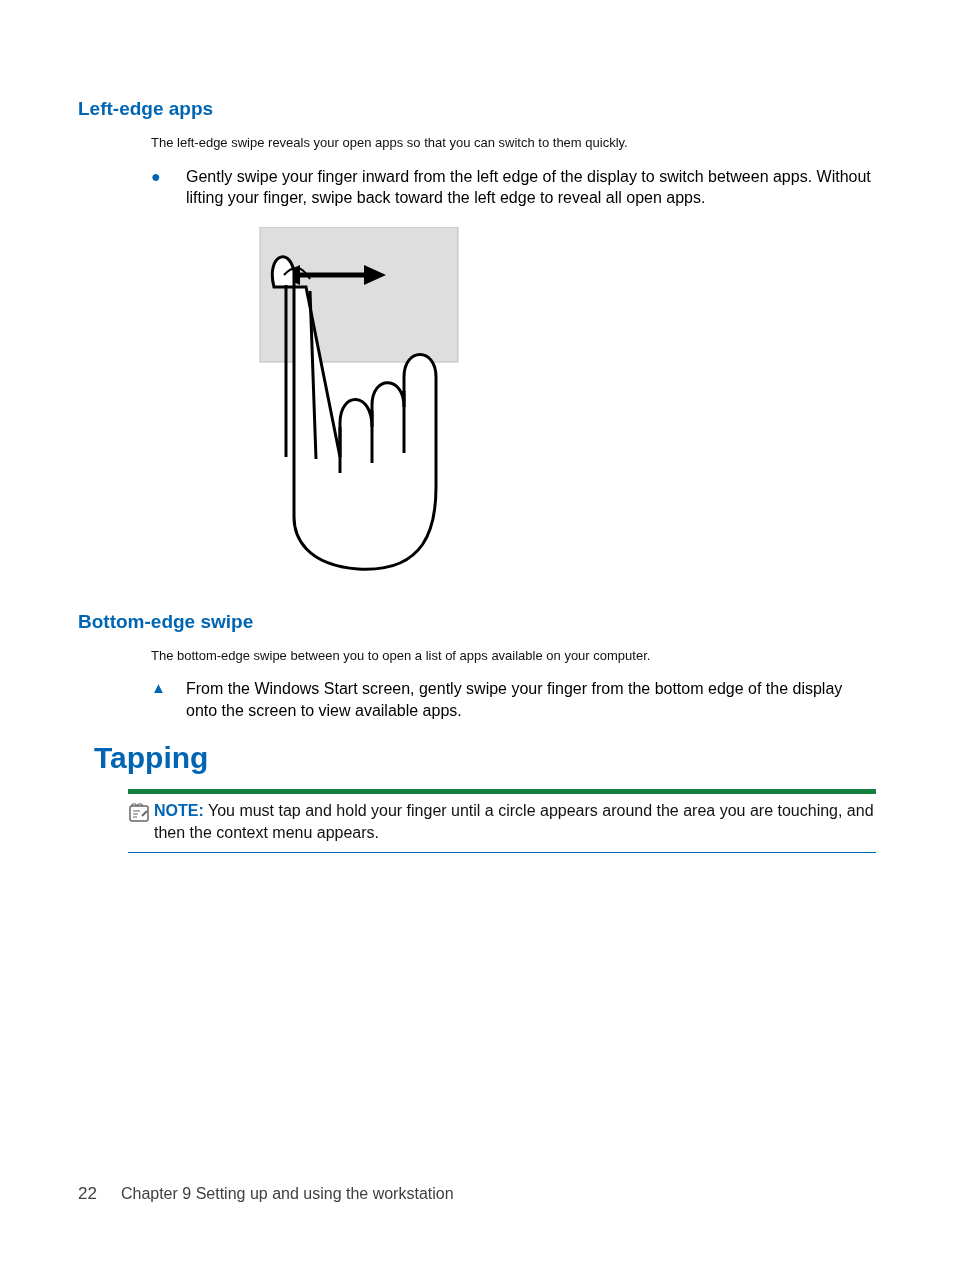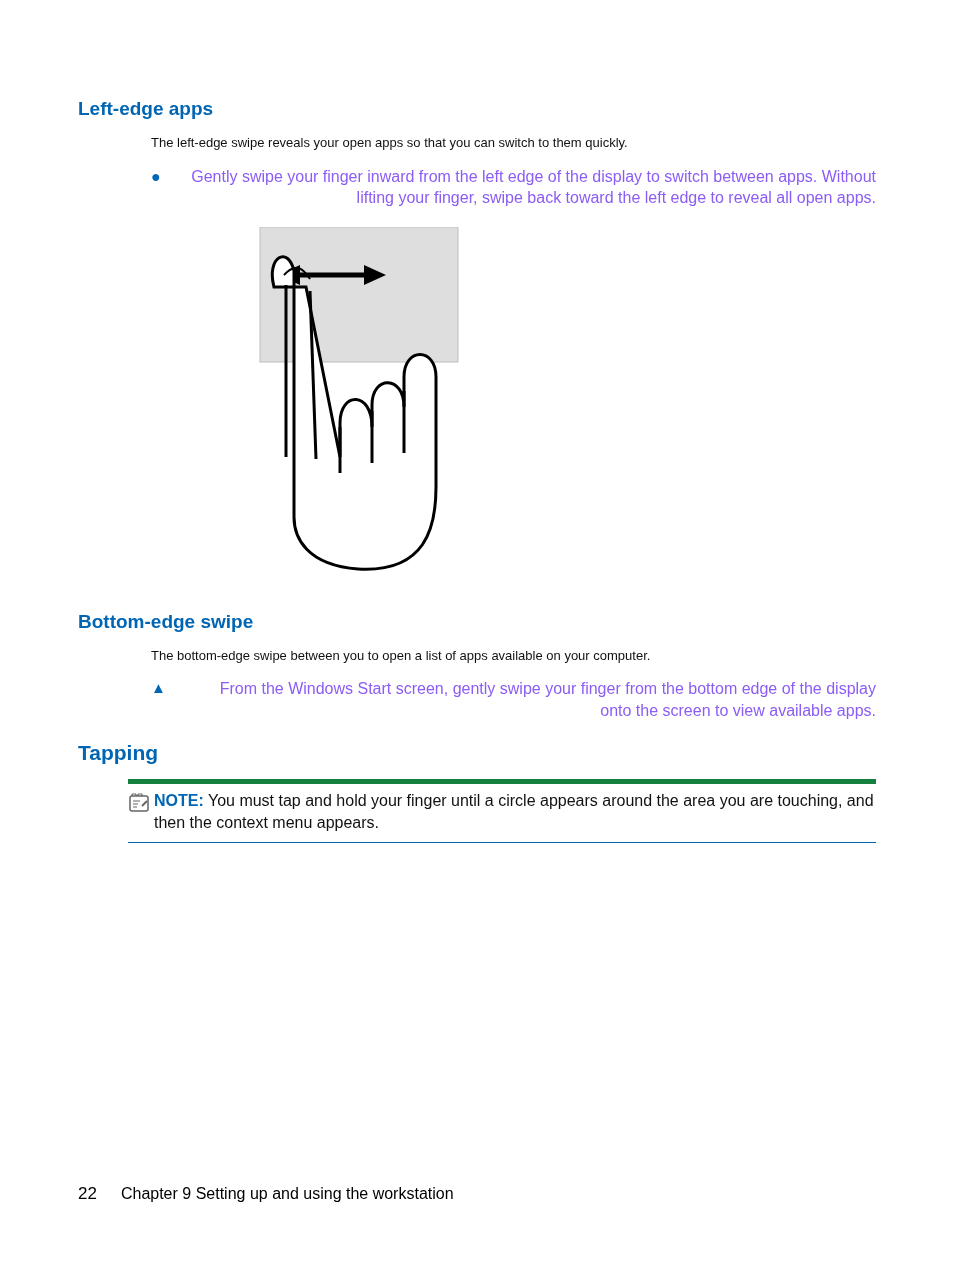--- a/index.html
+++ b/index.html
@@ -15,24 +15,24 @@
   .page {
     padding: 98px 78px 0 78px;
   }
   .h3 {
     font-size: 19px;
     font-weight: bold;
     color: #0065b3;
     margin: 0 0 14px 0;
   }
   .h2 {
-    font-size: 21px;
+    font-size: 30px;
     font-weight: bold;
     color: #0065b3;
-    margin: 20px 0 14px 0;
+    margin: 20px 0 14px 16px;
   }
   .body-text {
     font-size: 13px;
     line-height: 1.35;
     margin: 0 0 14px 73px;
     color: #111;
   }
   .bullet-row {
     display: flex;
     margin: 0 0 18px 73px;
@@ -47,22 +47,21 @@
   .tri-bullet {
     width: 35px;
     flex-shrink: 0;
     color: #0065b3;
     font-size: 15px;
     line-height: 1.35;
   }
   .bullet-text {
     font-size: 16px;
     line-height: 1.35;
-    color: #8b5cf6;
-    text-align: right;
+    color: #000000;
   }
   .illus-wrap {
     margin: 0 0 30px 140px;
     width: 260px;
   }
   .note-box {
     margin: 0 0 0 50px;
     border-top: 5px solid #15803d;
     border-bottom: 1px solid #0065b3;
     padding: 6px 0 8px 0;
@@ -83,21 +82,21 @@
     color: #0065b3;
   }
   .footer {
     position: absolute;
     left: 78px;
     bottom: 66px;
     font-size: 16px;
     display: flex;
     align-items: baseline;
     gap: 24px;
-    color: #000000;
+    color: #404040;
   }
   .footer-page { font-size: 17px; }
 </style>
 </head>
 <body>
 
 <div class="page">
 
   <div class="h3">Left-edge apps</div>
   <div class="body-text">The left-edge swipe reveals your open apps so that you can switch to them quickly.</div>

